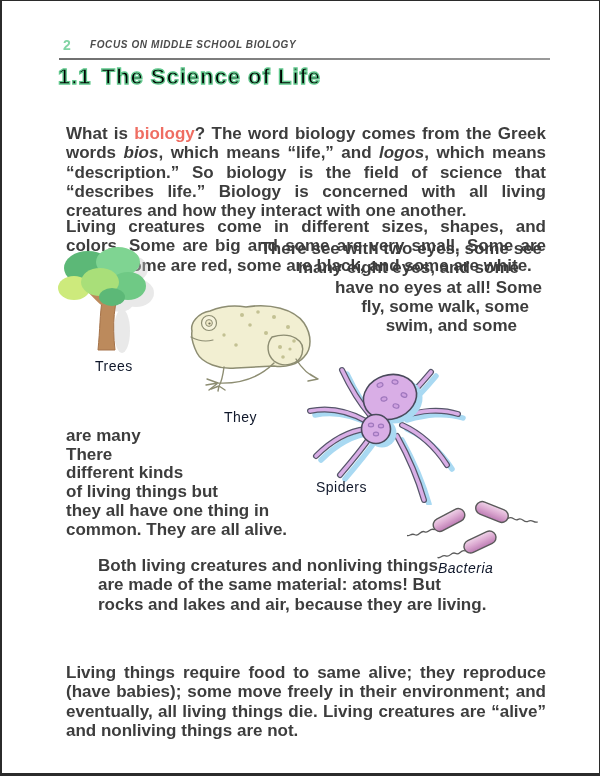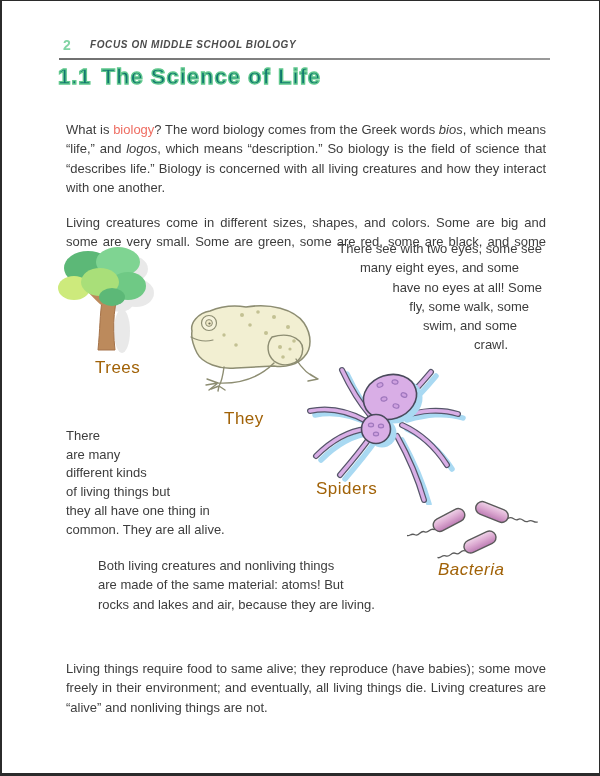--- a/index.html
+++ b/index.html
@@ -8,40 +8,40 @@
     background:#ffffff; overflow:hidden;
     border-top:1px solid #2b2b2b; border-right:1px solid #2b2b2b;
     border-left:2px solid #2b2b2b; border-bottom:3px solid #2b2b2b;
     font-family:"Liberation Sans", sans-serif; color:#3d3d3d;
   }
   .pageno{position:absolute; left:61px; top:36px; font-size:14px; font-weight:bold; color:#82d4a4;}
   .running-head{position:absolute; left:88px; top:38px; font-size:10px; font-style:italic; font-weight:700; letter-spacing:0.6px; color:#4c4c4c;}
   .rule{position:absolute; left:57px; width:491px; top:57px; height:2px; background:linear-gradient(to right,#6f6f6f,#9a9a9a);}
   .section-title{
     position:absolute; left:56px; top:63px; font-size:22px; font-weight:bold; letter-spacing:1px;
-    color:#0f766e; -webkit-text-stroke:1.3px #63c98e; text-shadow:0 0 1px #8fdcb4;
+    color:#000000; -webkit-text-stroke:1.3px #63c98e; text-shadow:0 0 1px #8fdcb4;
     white-space:nowrap;
   }
   .section-title .gap{display:inline-block; width:10px;}
-  .para{font-size:13px; line-height:19.3px; color:#3d3d3d;}
+  .para{font-size:17px; line-height:19.3px; color:#3d3d3d;font-weight:bold;}
   .flow{text-align:justify;}
   .p-intro{position:absolute; left:64px; top:106px; width:480px;}
   .p-variety-head{position:absolute; left:64px; top:199px; width:480px;}
   .p-variety-tail{position:absolute; right:57px; top:238px; width:320px; text-align:right;}
   .p-variety-tail div{white-space:nowrap;}
   .pr1{padding-right:23px;} .pr2{padding-right:13px;} .pr3{padding-right:25px;} .pr4{padding-right:34px;}
   .p-common{position:absolute; left:64px; top:426px; line-height:18.7px;}
   .p-common div{white-space:nowrap;}
   .p-atoms{position:absolute; left:64px; top:555px;}
   .p-atoms div{white-space:nowrap;margin-left:32px;}
   .p-alive{position:absolute; left:64px; top:645px; width:480px;}
   .keyword{color:#ef6d62;}
   .it{font-style:italic;}
   .fig{position:absolute;}
-  .figlabel{position:absolute; font-size:17px; letter-spacing:0.5px; color:#a16207; white-space:nowrap;}
+  .figlabel{position:absolute; font-size:14px; letter-spacing:0.5px; color:#0f172a; white-space:nowrap;}
   .lbl-trees{left:93px; top:357px;}
   .lbl-frogs{left:222px; top:408px;}
   .lbl-spiders{left:314px; top:478px;}
   .lbl-bacteria{left:436px; top:559px;font-style:italic;}
   .fig-tree{left:52px; top:241px;}
   .fig-frog{left:176px; top:296px;}
   .fig-spider{left:296px; top:354px;}
   .fig-bacteria{left:405px; top:487px;}
 </style>
 </head>
@@ -57,21 +57,20 @@
 
   <p class="para flow p-intro"><span>What is </span><span class="keyword">biology</span><span>? The word biology comes from the Greek words </span><span class="it">bios</span><span>, which means “life,” and </span><span class="it">logos</span><span>, which means “description.” So biology is the field of science that “describes life.” Biology is concerned with all living creatures and how they interact with one another.</span></p>
 
   <p class="para flow p-variety-head">Living creatures come in different sizes, shapes, and colors. Some are big and some are very small. Some are green, some are red, some are black, and some are white.</p>
   <div class="para p-variety-tail">
     <div>There see with two eyes, some see</div>
     <div class="pr1">many eight eyes, and some</div>
     <div>have no eyes at all! Some</div>
     <div class="pr2">fly, some walk, some</div>
     <div class="pr3">swim, and some</div>
-    <div class="pr4">crawl.</div>
   </div>
 
   <svg class="fig fig-tree" width="105" height="118" viewBox="0 0 105 118">
     <g opacity="0.4" fill="#c9c9c9" transform="translate(8,7)">
       <ellipse cx="64" cy="20" rx="22" ry="15"></ellipse>
       <ellipse cx="74" cy="44" rx="18" ry="14"></ellipse>
       <ellipse cx="58" cy="54" rx="13" ry="9"></ellipse>
       <ellipse cx="60" cy="82" rx="8" ry="22"></ellipse>
     </g>
     <path d="M44,108 C46,88 46,70 48,60 C50,50 55,45 61,43 L67,46 C60,60 58,82 61,108 Z" fill="#bc8a5c" stroke="#a5734a" stroke-width="1"></path>
@@ -182,22 +181,22 @@
       <rect x="-17" y="-6.5" width="34" height="13" rx="6.5" fill="url(#bactGrad)" stroke="#5a5a5a" stroke-width="1.4"></rect>
     </g>
     <g transform="translate(73,54) rotate(-25)">
       <path d="M-17,2 c-4,-4 -7,2 -10,-2 c-3,-4 -7,2 -10,-2 c-3,-3 -6,1 -8,-2" fill="none" stroke="#5a5a5a" stroke-width="1.3"></path>
       <rect x="-17" y="-6.5" width="34" height="13" rx="6.5" fill="url(#bactGrad)" stroke="#5a5a5a" stroke-width="1.4"></rect>
     </g>
   </svg>
   <div class="figlabel lbl-bacteria">Bacteria</div>
 
   <div class="para p-common">
+    <div>are many</div>
     <div>There</div>
-    <div>are many</div>
     <div>different kinds</div>
     <div>of living things but</div>
     <div>they all have one thing in</div>
     <div>common. They are all alive.</div>
   </div>
 
   <div class="para p-atoms">
     <div>Both living creatures and nonliving things</div>
     <div>are made of the same material: atoms! But</div>
     <div>rocks and lakes and air, because they are living.</div>

